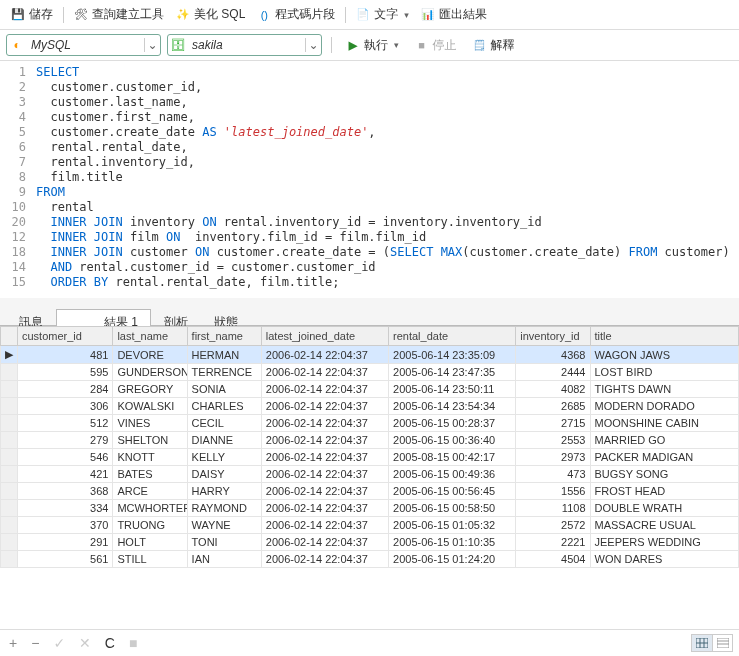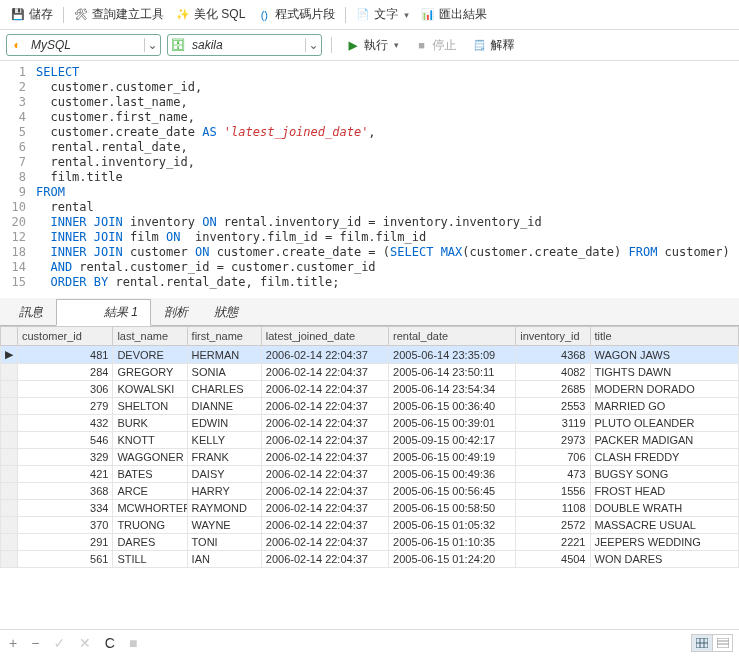--- a/index.html
+++ b/index.html
@@ -18,21 +18,21 @@
 .run { color: #2a8a2a; font-weight: bold; }
 .stopbtn { color: #aaa; }
 .editor { flex: 0 0 auto; display: flex; font-family: Consolas, monospace; font-size: 12px; line-height: 15px; padding: 4px 0 8px 0; background: #fff; overflow: auto; }
 .gutter { width: 36px; text-align: right; color: #999; padding-right: 10px; user-select: none; }
 .gutter div { height: 15px; }
 .code { flex: 1; white-space: pre; }
 .code div { height: 15px; }
 .kw { color: #0066cc; }
 .str { color: #cc3333; font-style: italic; }
 .tabs { display: flex; border-bottom: 1px solid #bbb; background: #f5f5f5; padding-left: 6px; }
-.tab { padding: 4px 12px; border: 1px solid transparent; cursor: pointer; position: relative; top: 1px; font-style: italic; }
+.tab { padding: 4px 12px; border: 1px solid transparent; cursor: pointer; position: relative; top: 11px; }
 .tab.active { background: #fff; border: 1px solid #bbb; border-bottom: 1px solid #fff; padding-left: 47px; }
 .grid-wrap { flex: 1; overflow: auto; position: relative; }
 table.grid { border-collapse: collapse; width: 100%; table-layout: fixed; border-radius: 9px; }
 table.grid th { background: #f0f0f0; border: 1px solid #ccc; padding: 3px 4px; text-align: left; font-weight: normal; color: #444; position: sticky; top: 0; font-size: 11px; white-space: nowrap; overflow: hidden; }
 table.grid td { border: 1px solid #e5e5e5; padding: 2px 4px; white-space: nowrap; overflow: hidden; font-size: 11px; }
 table.grid tr.selected td { background: #d6e8ff; }
 .rowmark { width: 14px; min-width:14px; background: #f0f0f0; border-right:1px solid #ccc; text-align:center; color:#333; }
 .num { text-align: right; }
 .statusbar { display: flex; align-items: center; padding: 4px 6px; border-top: 1px solid #ddd; gap: 8px; color: #888; font-size: 14px; }
 .statusbar .sp { flex: 1; }
@@ -159,77 +159,77 @@
           <td class="num">481</td>
           <td>DEVORE</td>
           <td>HERMAN</td>
           <td>2006-02-14 22:04:37</td>
           <td>2005-06-14 23:35:09</td>
           <td class="num">4368</td>
           <td>WAGON JAWS</td>
         </tr>
         <tr>
           <td class="rowmark"></td>
+          <td class="num">595</td>
+          <td>GUNDERSON</td>
+          <td>TERRENCE</td>
+          <td>2006-02-14 22:04:37</td>
+          <td>2005-06-14 23:47:35</td>
+          <td class="num">2444</td>
+          <td>LOST BIRD</td>
+        </tr>
+        <tr>
+          <td class="rowmark"></td>
           <td class="num">284</td>
           <td>GREGORY</td>
           <td>SONIA</td>
           <td>2006-02-14 22:04:37</td>
           <td>2005-06-14 23:50:11</td>
           <td class="num">4082</td>
           <td>TIGHTS DAWN</td>
         </tr>
         <tr>
           <td class="rowmark"></td>
           <td class="num">306</td>
           <td>KOWALSKI</td>
           <td>CHARLES</td>
           <td>2006-02-14 22:04:37</td>
           <td>2005-06-14 23:54:34</td>
           <td class="num">2685</td>
           <td>MODERN DORADO</td>
         </tr>
         <tr>
           <td class="rowmark"></td>
+          <td class="num">512</td>
+          <td>VINES</td>
+          <td>CECIL</td>
+          <td>2006-02-14 22:04:37</td>
+          <td>2005-06-15 00:28:37</td>
+          <td class="num">2715</td>
+          <td>MOONSHINE CABIN</td>
+        </tr>
+        <tr>
+          <td class="rowmark"></td>
           <td class="num">279</td>
           <td>SHELTON</td>
           <td>DIANNE</td>
           <td>2006-02-14 22:04:37</td>
           <td>2005-06-15 00:36:40</td>
           <td class="num">2553</td>
           <td>MARRIED GO</td>
         </tr>
         <tr>
           <td class="rowmark"></td>
-          <td class="num">432</td>
-          <td>BURK</td>
-          <td>EDWIN</td>
-          <td>2006-02-14 22:04:37</td>
-          <td>2005-06-15 00:39:01</td>
-          <td class="num">3119</td>
-          <td>PLUTO OLEANDER</td>
-        </tr>
-        <tr>
-          <td class="rowmark"></td>
           <td class="num">546</td>
           <td>KNOTT</td>
           <td>KELLY</td>
           <td>2006-02-14 22:04:37</td>
-          <td>2005-09-15 00:42:17</td>
+          <td>2005-08-15 00:42:17</td>
           <td class="num">2973</td>
           <td>PACKER MADIGAN</td>
-        </tr>
-        <tr>
-          <td class="rowmark"></td>
-          <td class="num">329</td>
-          <td>WAGGONER</td>
-          <td>FRANK</td>
-          <td>2006-02-14 22:04:37</td>
-          <td>2005-06-15 00:49:19</td>
-          <td class="num">706</td>
-          <td>CLASH FREDDY</td>
         </tr>
         <tr>
           <td class="rowmark"></td>
           <td class="num">421</td>
           <td>BATES</td>
           <td>DAISY</td>
           <td>2006-02-14 22:04:37</td>
           <td>2005-06-15 00:49:36</td>
           <td class="num">473</td>
           <td>BUGSY SONG</td>
@@ -260,21 +260,21 @@
           <td>TRUONG</td>
           <td>WAYNE</td>
           <td>2006-02-14 22:04:37</td>
           <td>2005-06-15 01:05:32</td>
           <td class="num">2572</td>
           <td>MASSACRE USUAL</td>
         </tr>
         <tr>
           <td class="rowmark"></td>
           <td class="num">291</td>
-          <td>DARES</td>
+          <td>HOLT</td>
           <td>TONI</td>
           <td>2006-02-14 22:04:37</td>
           <td>2005-06-15 01:10:35</td>
           <td class="num">2221</td>
           <td>JEEPERS WEDDING</td>
         </tr>
         <tr>
           <td class="rowmark"></td>
           <td class="num">561</td>
           <td>STILL</td>

